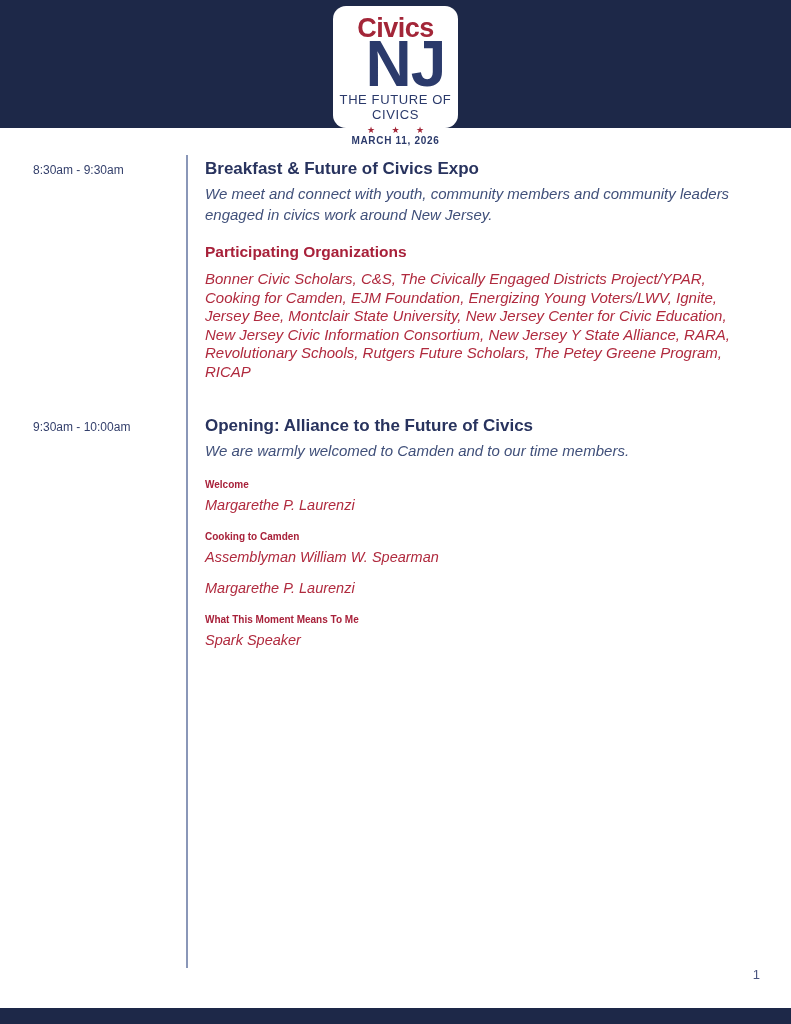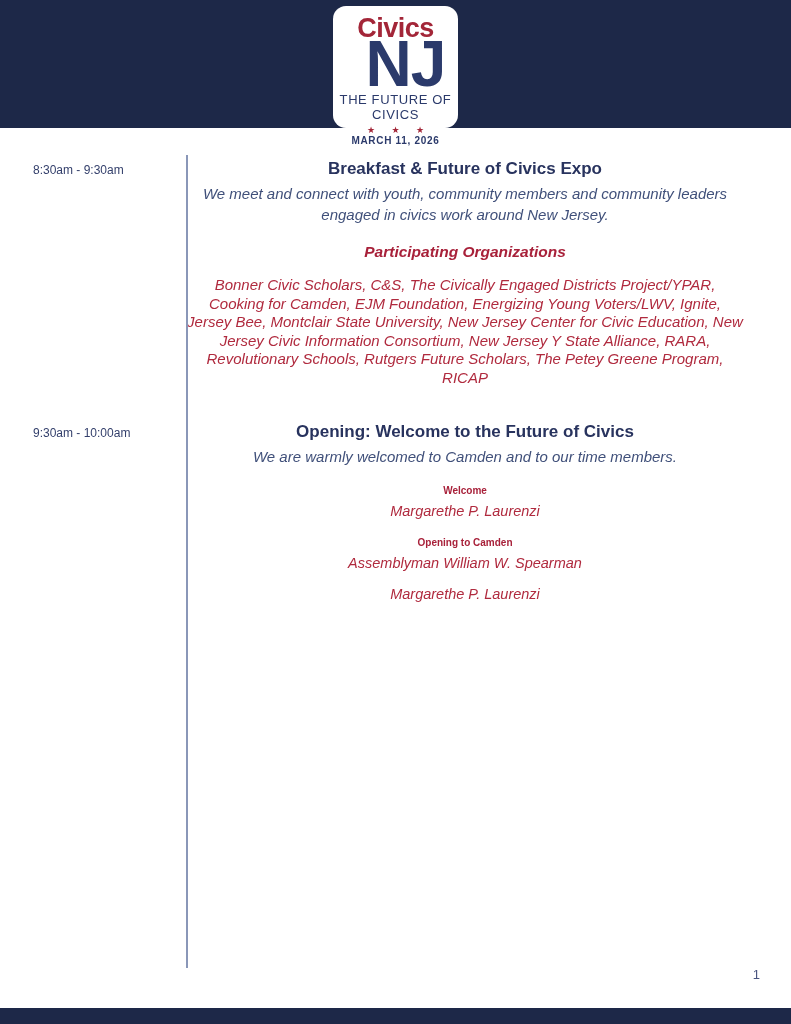--- a/index.html
+++ b/index.html
@@ -55,35 +55,35 @@
     width:2px; height:813px;
     background:#8a97b8;
   }
   .session { display:flex; align-items:flex-start; }
   .session.second { margin-top:34px; }
   .time-col {
     flex:0 0 186px; width:186px;
     padding-left:33px; padding-top:2px;
     color:#333f6b; font-size:12px; line-height:20px;
   }
-  .content-col { width:558px;text-align:center; }
+  .content-col { padding-left:19px; width:558px; }
   .session-title {
     font-size:17px; font-weight:bold; color:#28335e; line-height:22px;
   }
   .session-desc {
     font-style:italic; color:#40507a;
     font-size:15px; line-height:21px; margin-top:3px;
   }
   .red-heading {
     color:#a8213a; font-weight:bold;
-    font-size:15.5px; line-height:20px; margin-top:17px;font-style:italic;
+    font-size:15.5px; line-height:20px; margin-top:17px;
   }
   .red-italic {
     color:#b02a3e; font-style:italic;
-    font-size:15px; line-height:18.5px; margin-top:14px;
+    font-size:15px; line-height:18.5px; margin-top:8px;
   }
   .agenda-item { margin-top:12px; }
   .agenda-item:first-of-type { margin-top:14px; }
   .item-heading {
     color:#a8213a; font-weight:bold;
     font-size:10px; line-height:20px;
   }
   .item-speaker {
     color:#b02a3e; font-style:italic;
     font-size:14.5px; line-height:19px; margin-top:1px;
@@ -123,33 +123,37 @@
         <h2 class="session-title">Breakfast &amp; Future of Civics Expo</h2>
         <p class="session-desc">We meet and connect with youth, community members and community leaders engaged in civics work around New Jersey.</p>
         <h3 class="red-heading">Participating Organizations</h3>
         <p class="red-italic">Bonner Civic Scholars, C&amp;S, The Civically Engaged Districts Project/YPAR, Cooking for Camden, EJM Foundation, Energizing Young Voters/LWV, Ignite, Jersey Bee, Montclair State University, New Jersey Center for Civic Education, New Jersey Civic Information Consortium, New Jersey Y State Alliance, RARA, Revolutionary Schools, Rutgers Future Scholars, The Petey Greene Program, RICAP</p>
       </div>
     </section>
 
     <section class="session second">
       <div class="time-col">9:30am - 10:00am</div>
       <div class="content-col">
-        <h2 class="session-title">Opening: Welcome to the Future of Civics</h2>
+        <h2 class="session-title">Opening: Alliance to the Future of Civics</h2>
         <p class="session-desc">We are warmly welcomed to Camden and to our time members.</p>
 
         <div class="agenda-item">
           <div class="item-heading">Welcome</div>
           <div class="item-speaker">Margarethe P. Laurenzi</div>
         </div>
         <div class="agenda-item">
-          <div class="item-heading">Opening to Camden</div>
+          <div class="item-heading">Cooking to Camden</div>
           <div class="item-speaker">Assemblyman William W. Spearman</div>
         </div>
         <div class="agenda-item">
           <div class="item-speaker">Margarethe P. Laurenzi</div>
+        </div>
+        <div class="agenda-item">
+          <div class="item-heading">What This Moment Means To Me</div>
+          <div class="item-speaker">Spark Speaker</div>
         </div>
       </div>
     </section>
   </main>
 
   <div class="page-number">1</div>
   <footer class="footer-band"></footer>
 
 </div>
 

